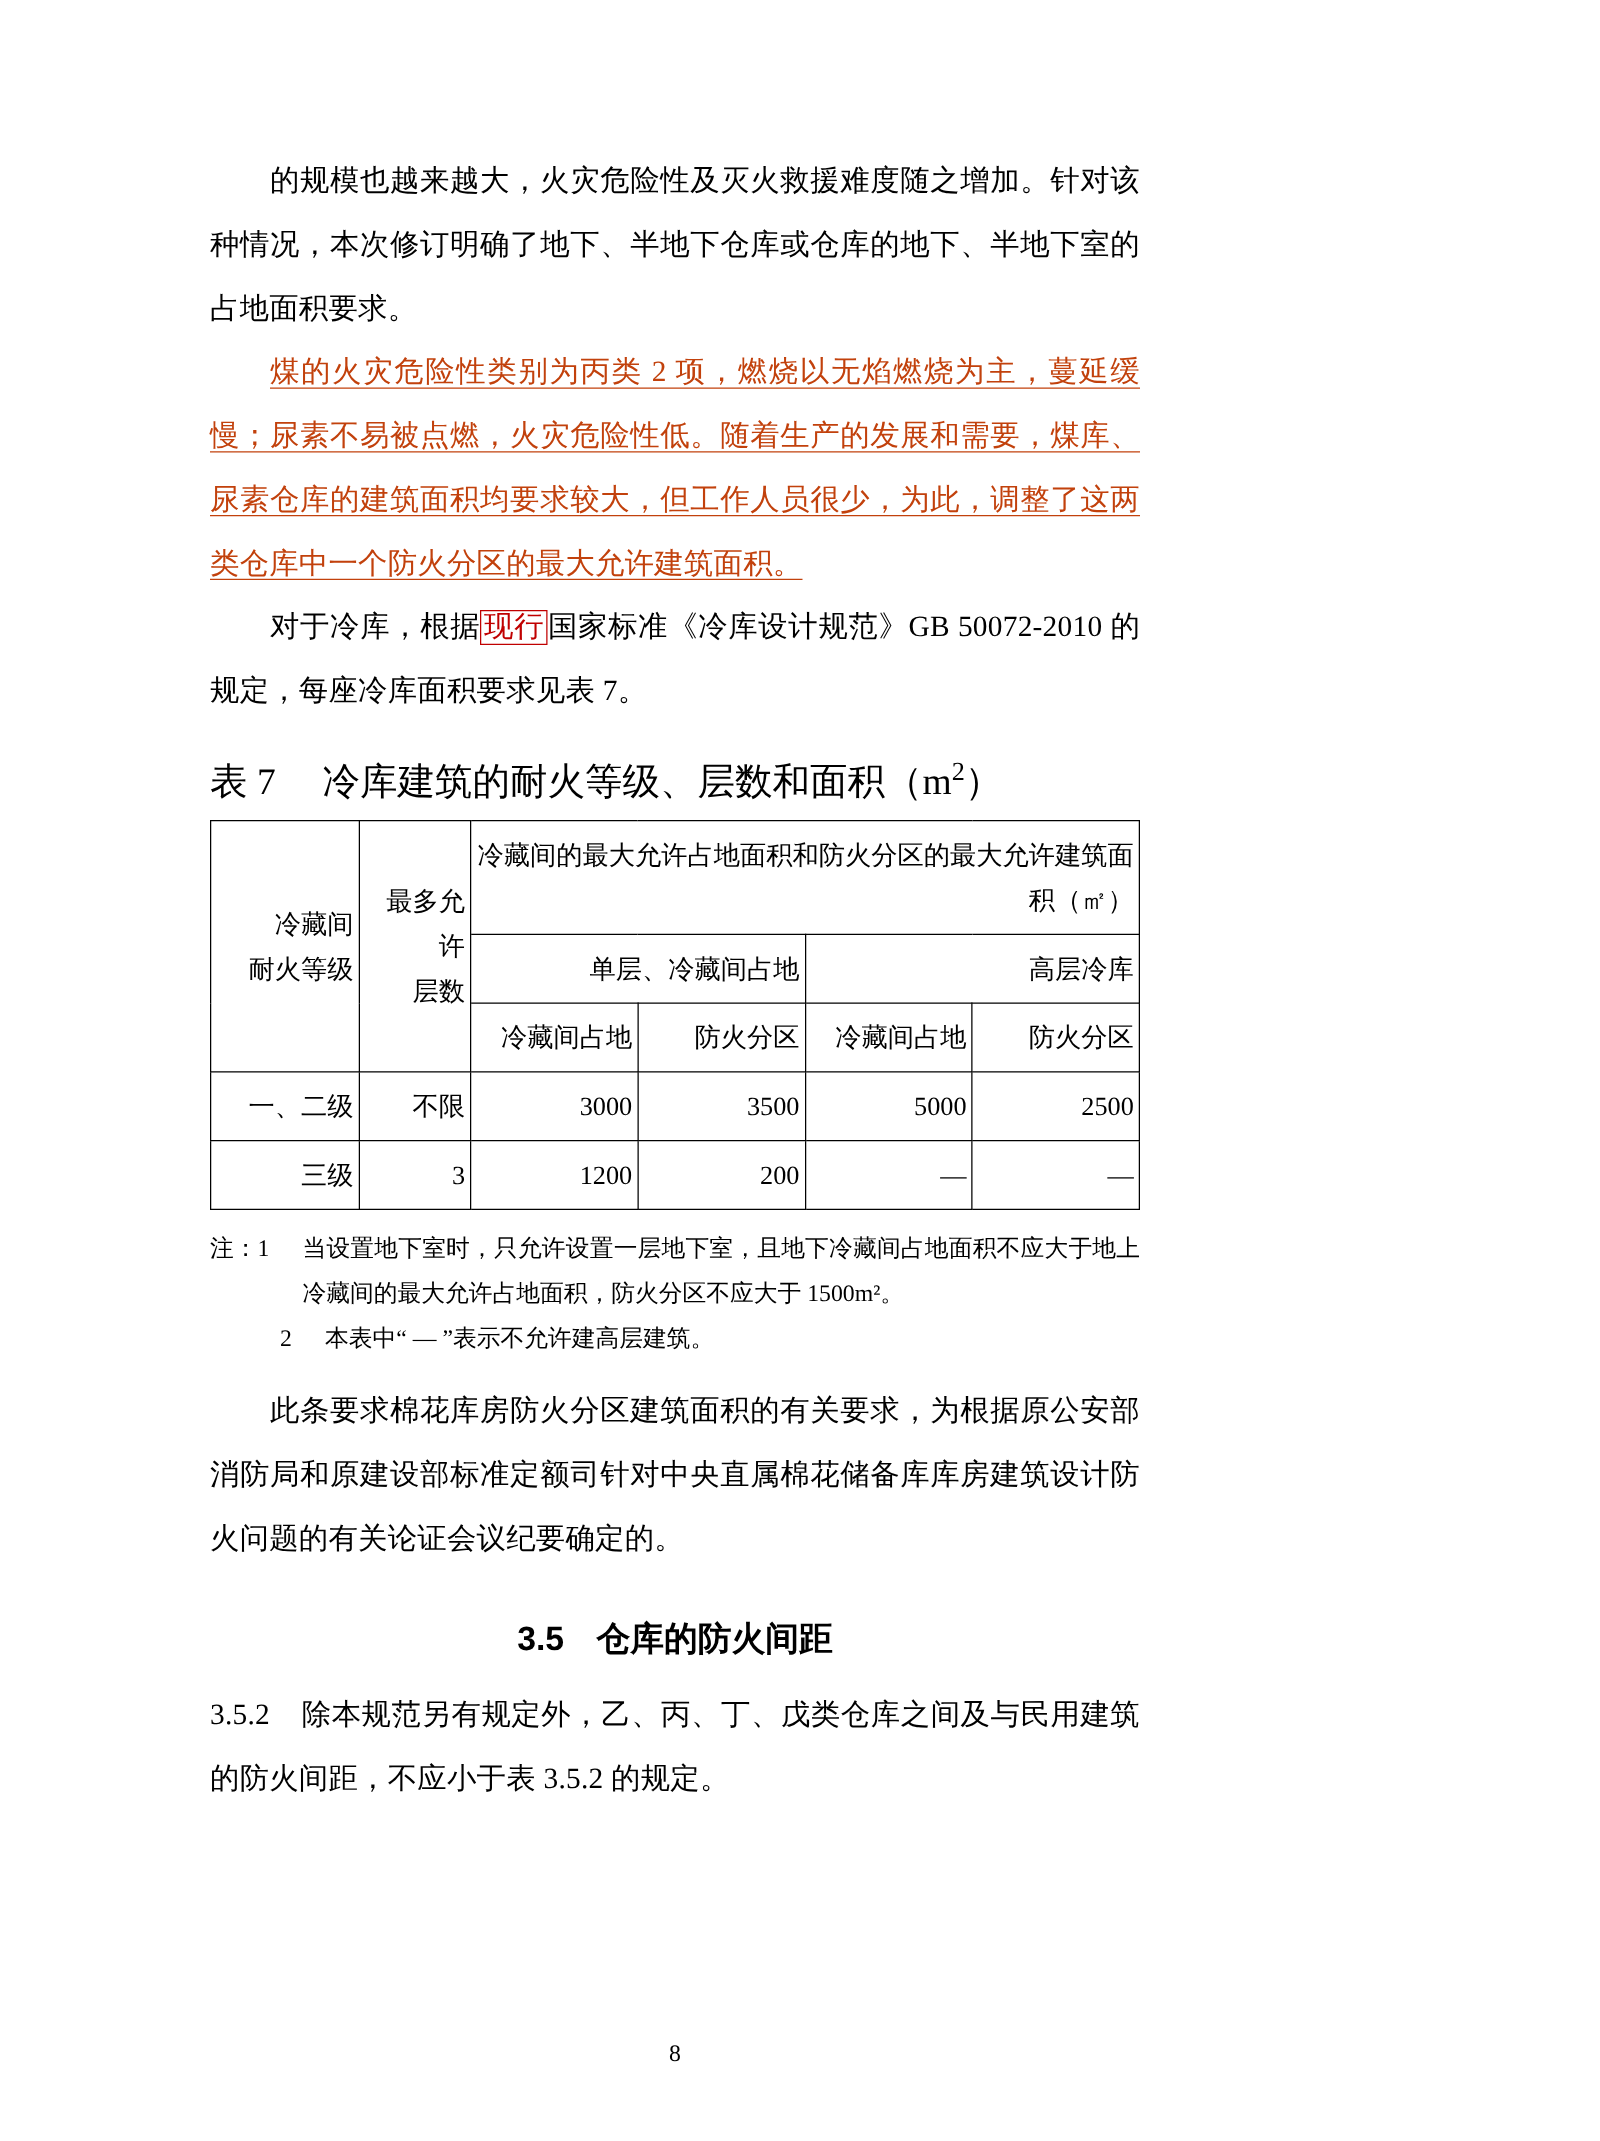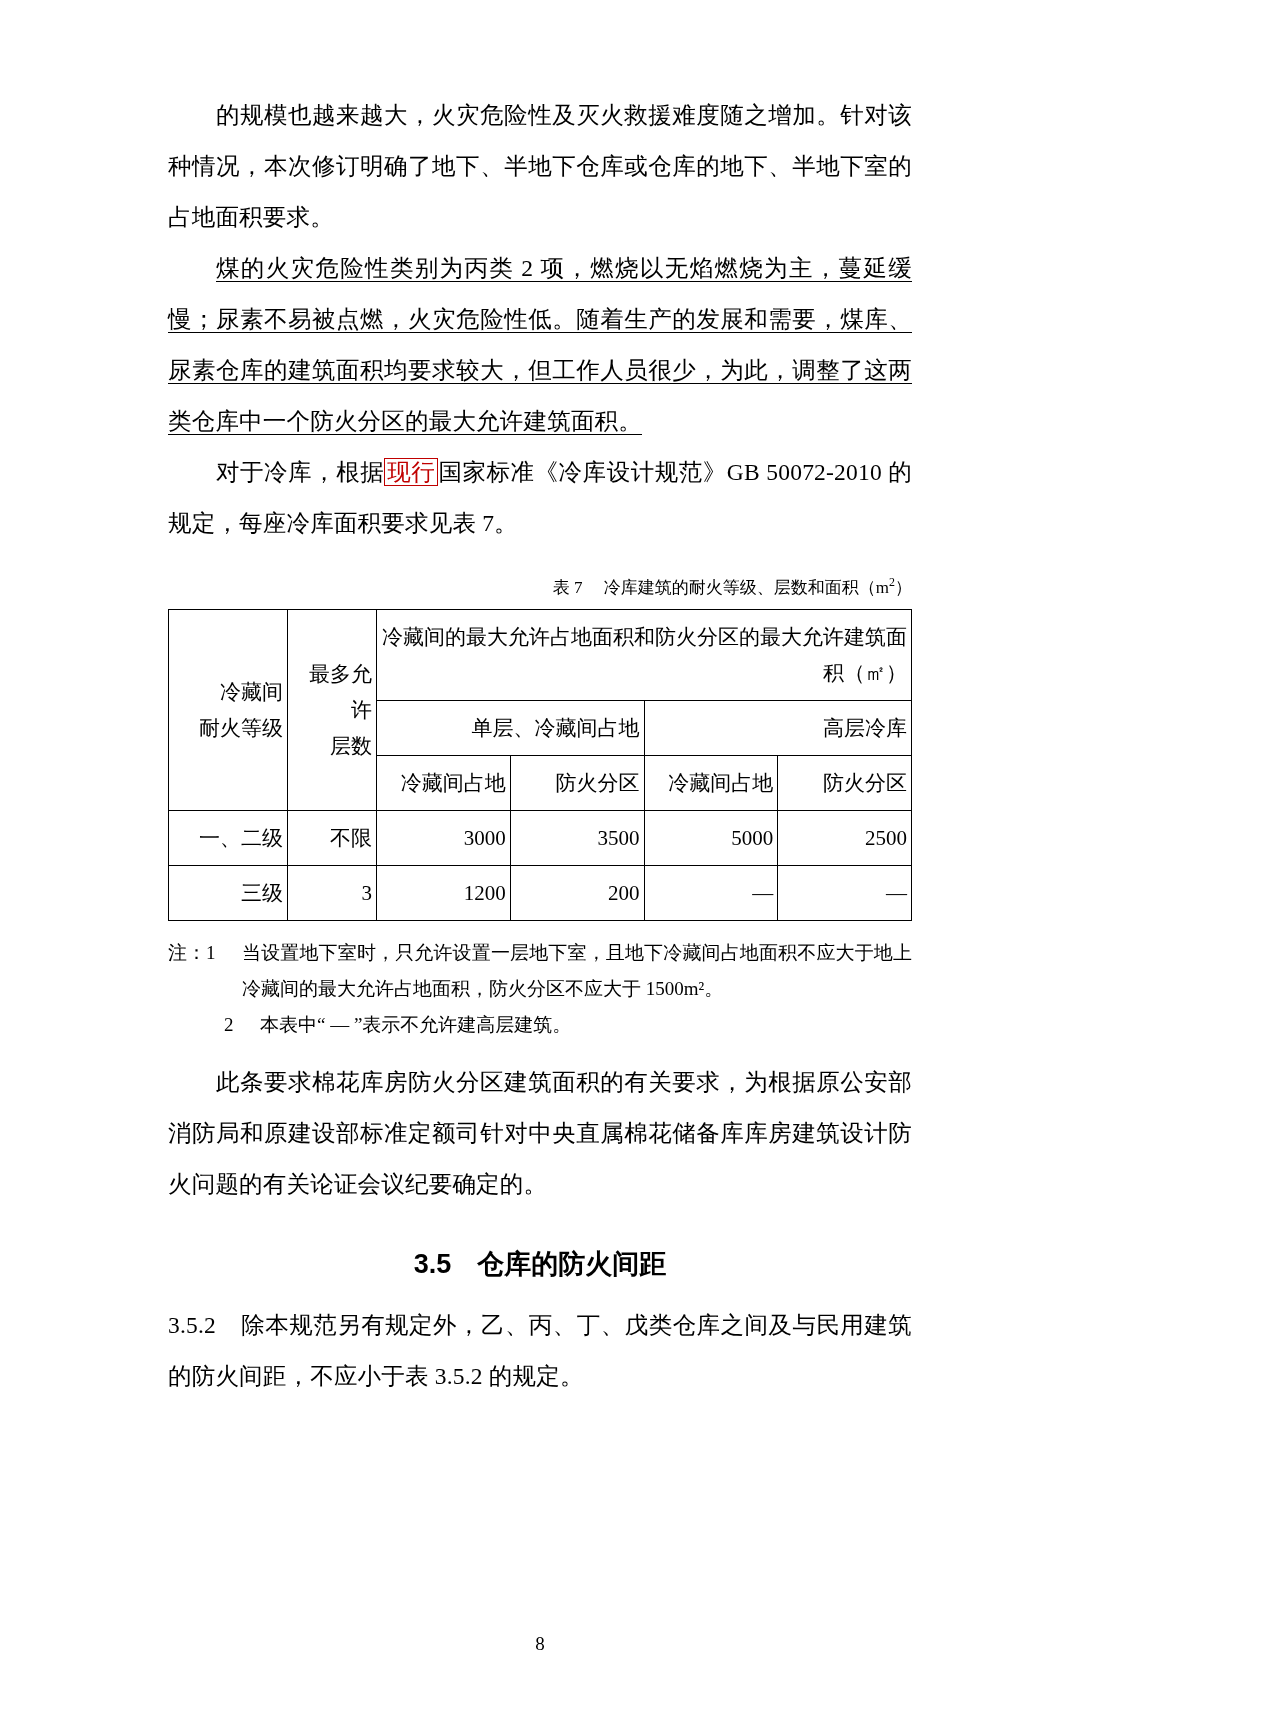--- a/index.html
+++ b/index.html
@@ -11,48 +11,48 @@
     width: 1280px;
     height: 1713px;
     font-family: "Liberation Serif", "DejaVu Serif", serif;
     color: #000000;
     position: relative;
   }
   .page {
     box-sizing: border-box;
     width: 1080px;
     height: 1713px;
-    padding: 90px 168px 0 168px;
+    padding: 120px 168px 0 168px;
     position: relative;
   }
   p {
     margin: 0;
     font-size: 23.5px;
     line-height: 51px;
     text-align: justify;
     text-justify: inter-ideograph;
     letter-spacing: 0.2px;
   }
   .indent {
     text-indent: 48px;
   }
   .red-para {
-    color: #000000;
+    color: #c2410c;
     text-decoration: underline;
     text-underline-offset: 5px;
     text-decoration-thickness: 1px;
   }
   .boxed {
     color: #c00000;
     border: 1.5px solid #c00000;
     padding: 0 2px;
   }
   .table-title {
-    text-align: right;
-    font-size: 17px;
+    text-align: left;
+    font-size: 30px;
     margin-top: 26px;
     margin-bottom: 10px;
   }
   table.t7 {
     border-collapse: collapse;
     width: 100%;
     font-size: 21px;
     table-layout: fixed;
   }
   table.t7 td {

